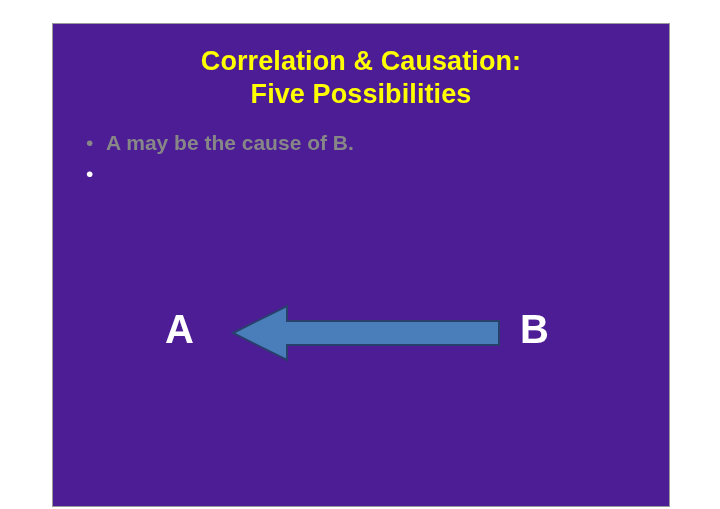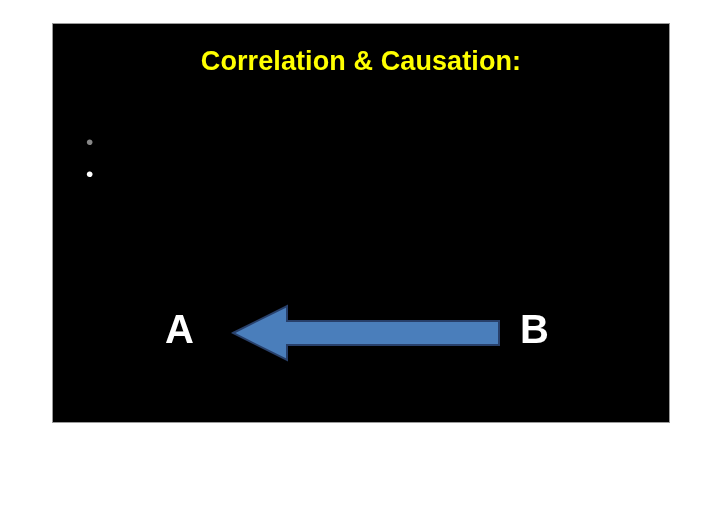--- a/index.html
+++ b/index.html
@@ -22,22 +22,22 @@
     height: 509px;
     background: #ffffff;
   }
 
   
   #slide {
     position: absolute;
     left: 52px;
     top: 23px;
     width: 618px;
-    height: 400px;
-    background: #000000;
+    height: 484px;
+    background: #4c1d95;
     border: 1px solid #9a9a9a;
     box-sizing: border-box;
     overflow: hidden;
   }
 
   
   #title-block {
     position: absolute;
     left: 0;
     top: 21px;
@@ -115,26 +115,28 @@
 </style>
 </head>
 <body>
 
 <div id="page">
 
   <div id="slide">
 
     <div id="title-block">
       <span class="title-line">Correlation &amp; Causation:</span>
+      <span class="title-line">Five Possibilities</span>
     </div>
 
     <div id="bullet-list">
 
       <div class="bullet-row dim">
         <span class="bullet-marker">•</span>
+        <span class="bullet-text">A may be the cause of B.</span>
       </div>
 
       <div class="bullet-row active">
         <span class="bullet-marker">•</span>
       </div>
 
     </div>
 
     <div id="diagram">
 

